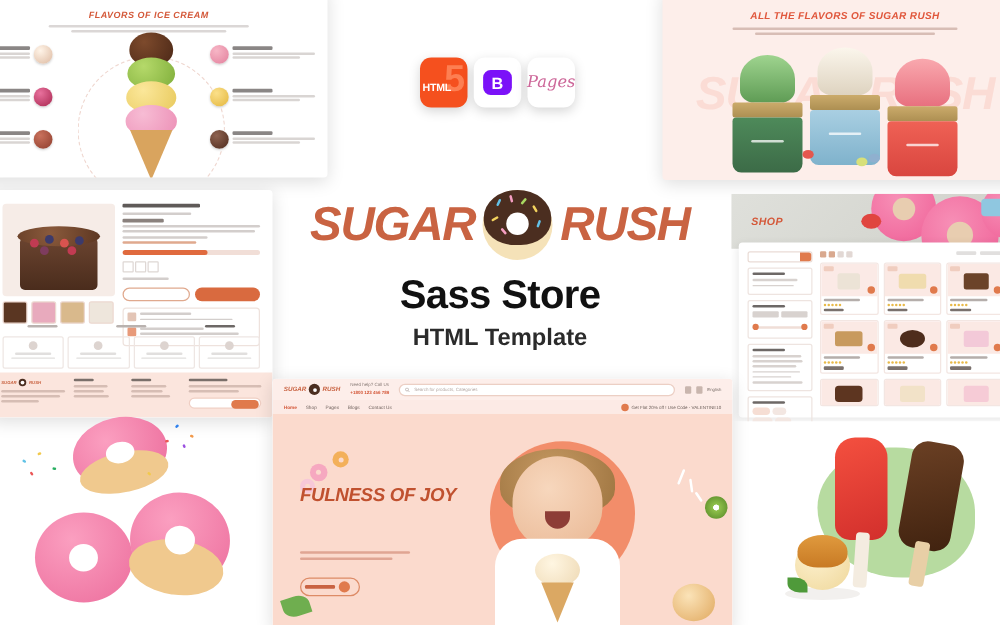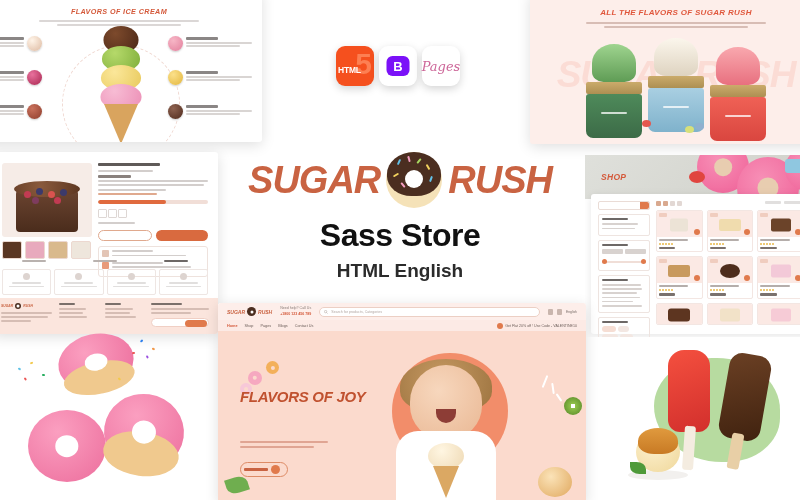--- a/index.html
+++ b/index.html
@@ -390,21 +390,21 @@
         <span class="sp" style="left:32px;top:6px;background:#a8d861;transform:rotate(40deg)"></span>
         <span class="sp" style="left:41px;top:12px;background:#f3d35e;transform:rotate(-30deg)"></span>
         <span class="sp" style="left:9px;top:20px;background:#f3d35e;transform:rotate(60deg)"></span>
         <span class="sp" style="left:44px;top:24px;background:#63c2e8;transform:rotate(20deg)"></span>
         <span class="sp" style="left:16px;top:30px;background:#f59ec1;transform:rotate(-40deg)"></span>
         <span class="hole"></span>
       </span>
       <span class="wm-text">RUSH</span>
     </div>
     <div class="title-main">Sass Store</div>
-    <div class="title-sub">HTML English</div>
+    <div class="title-sub">HTML Template</div>
   </div>
 
   <div class="panel shadowed rounded" id="p-detail">
     <div class="cake-img">
       <div class="cake-body"></div>
         <div class="cake-top"></div>
       <div class="berry" style="left:22px;top:28px;background:#c13b52"></div>
       <div class="berry" style="left:34px;top:25px;background:#3c3a6b"></div>
       <div class="berry" style="left:46px;top:28px;background:#d9534f"></div>
       <div class="berry" style="left:58px;top:26px;background:#3c3a6b"></div>
@@ -746,21 +746,21 @@
         <span class="d"></span>
         <span>Get Flat 20% off ! Use Code - VALENTINE10</span>
       </div>
     </div>
     <div class="hero">
       <div class="hero-blob"></div>
       <div class="mini-donut-deco" style="left:30px;top:40px;width:14px;height:14px"></div>
       <div class="mini-donut-deco" style="left:48px;top:30px;width:13px;height:13px;background:#f3b05a"></div>
       <div class="mini-donut-deco" style="left:22px;top:52px;width:12px;height:12px;background:#f7c8d8"></div>
       <h1>
-        <span>FLAVORS OF JOY</span><br>
+        <span>FULNESS OF JOY</span><br>
       </h1>
       <div class="desc">
           <i></i>
           <i></i>
         </div>
       <div class="cta">
         <span class="t"></span>
         <span class="o"></span>
       </div>
       <div class="kid">

